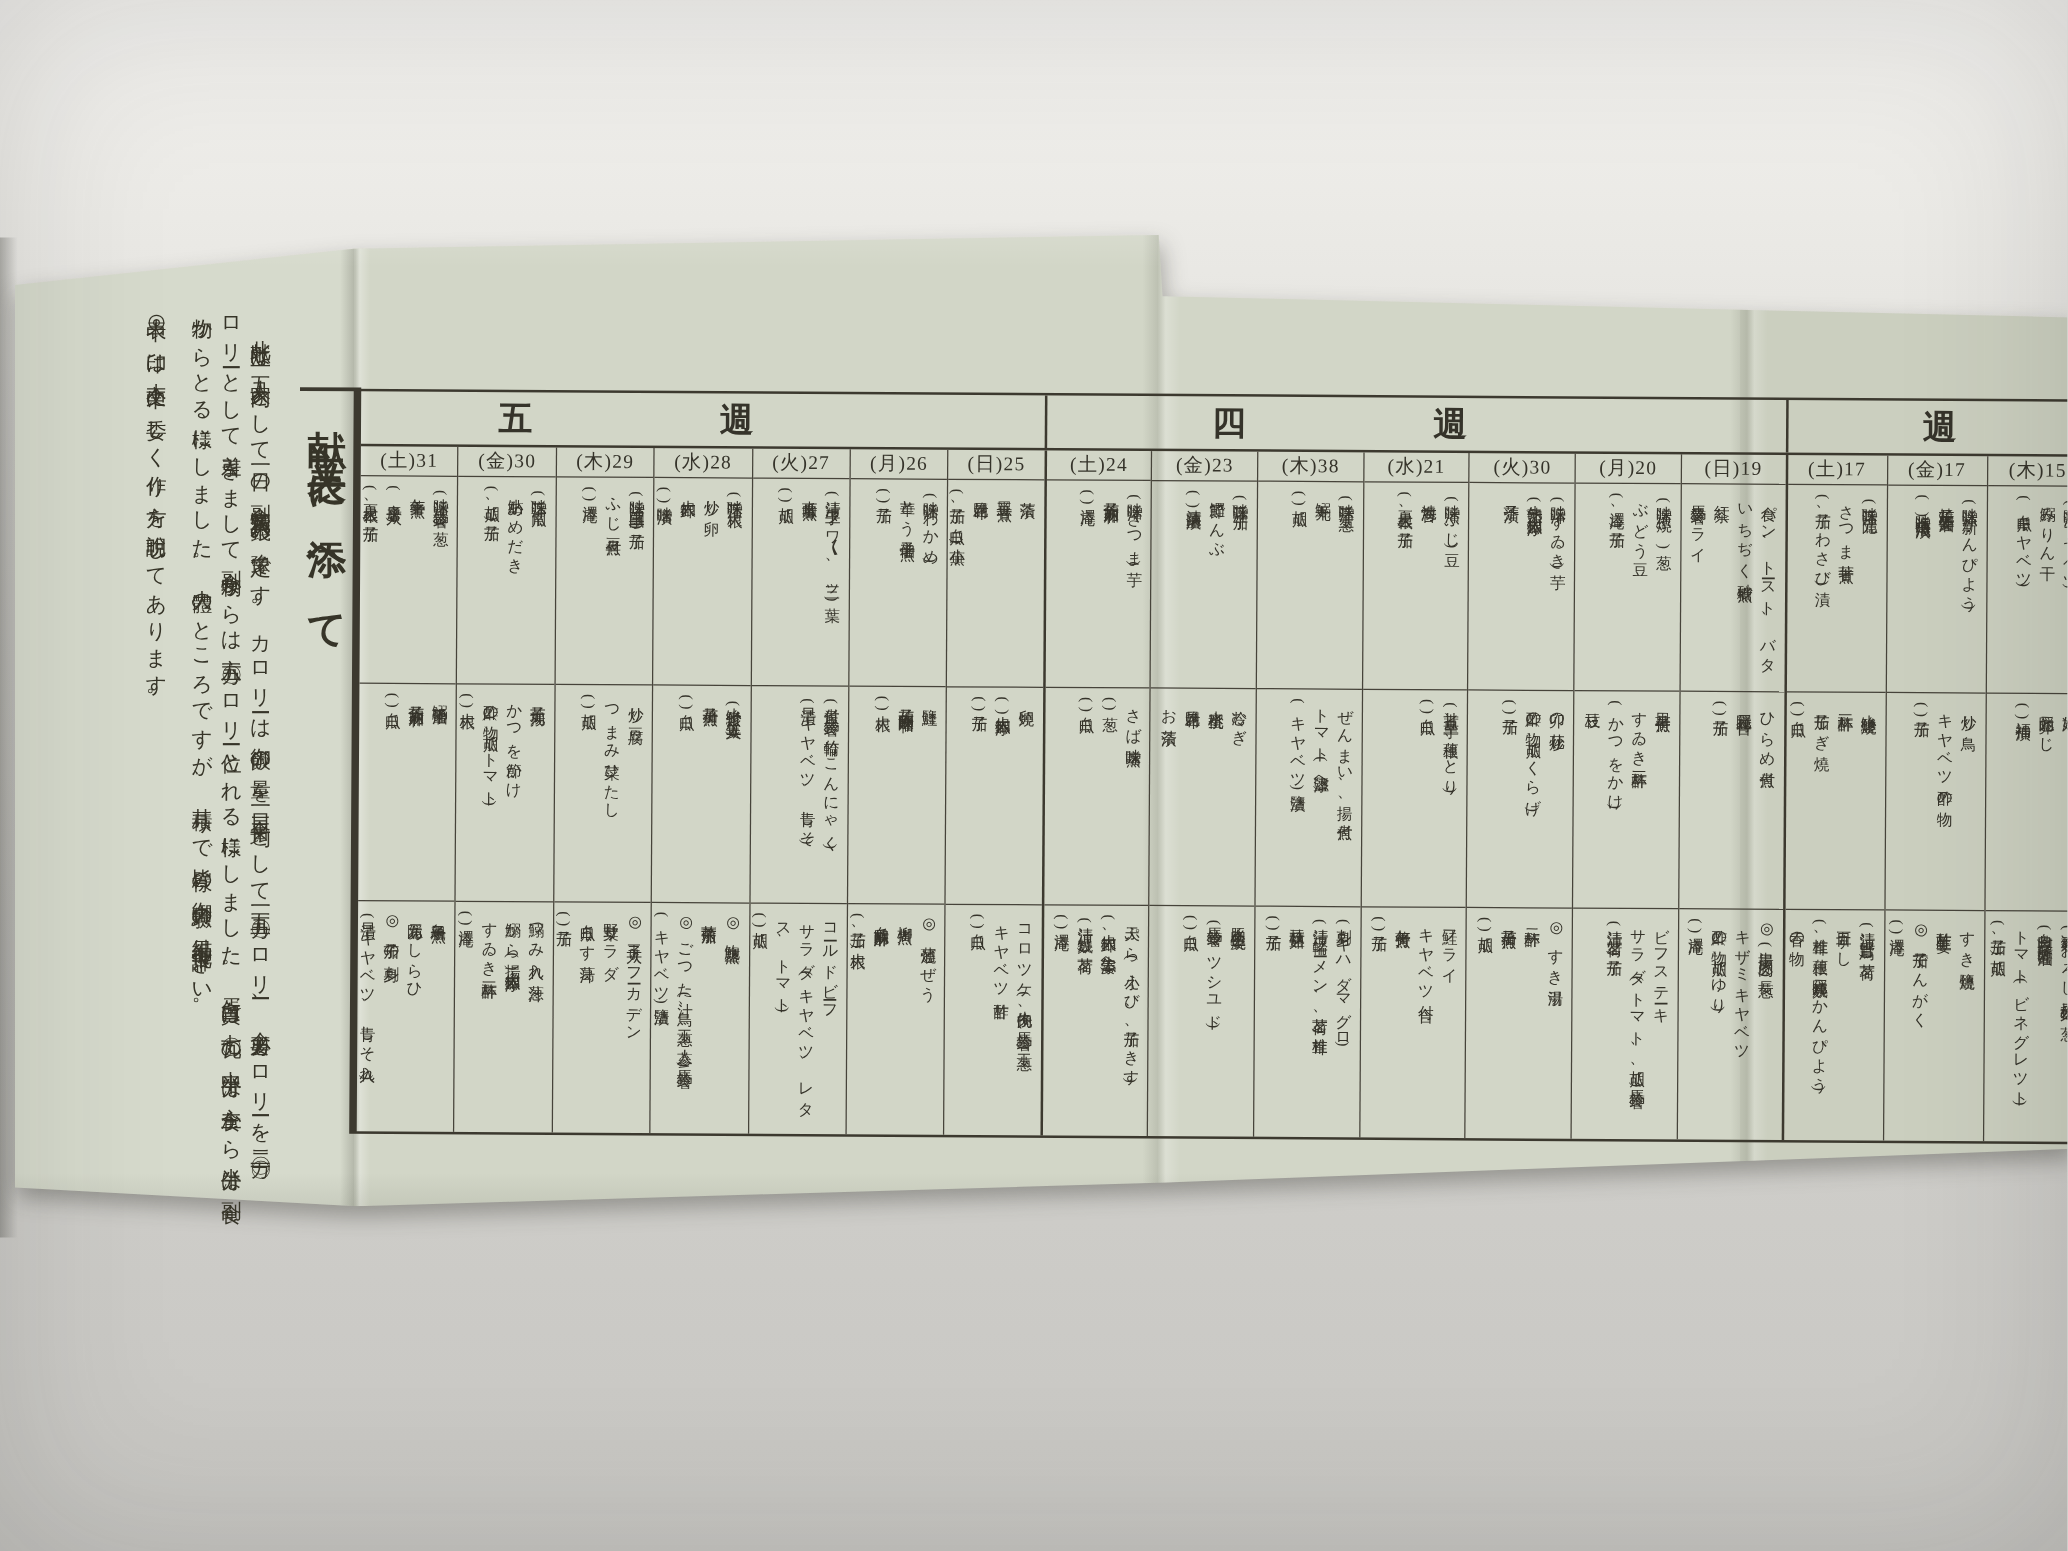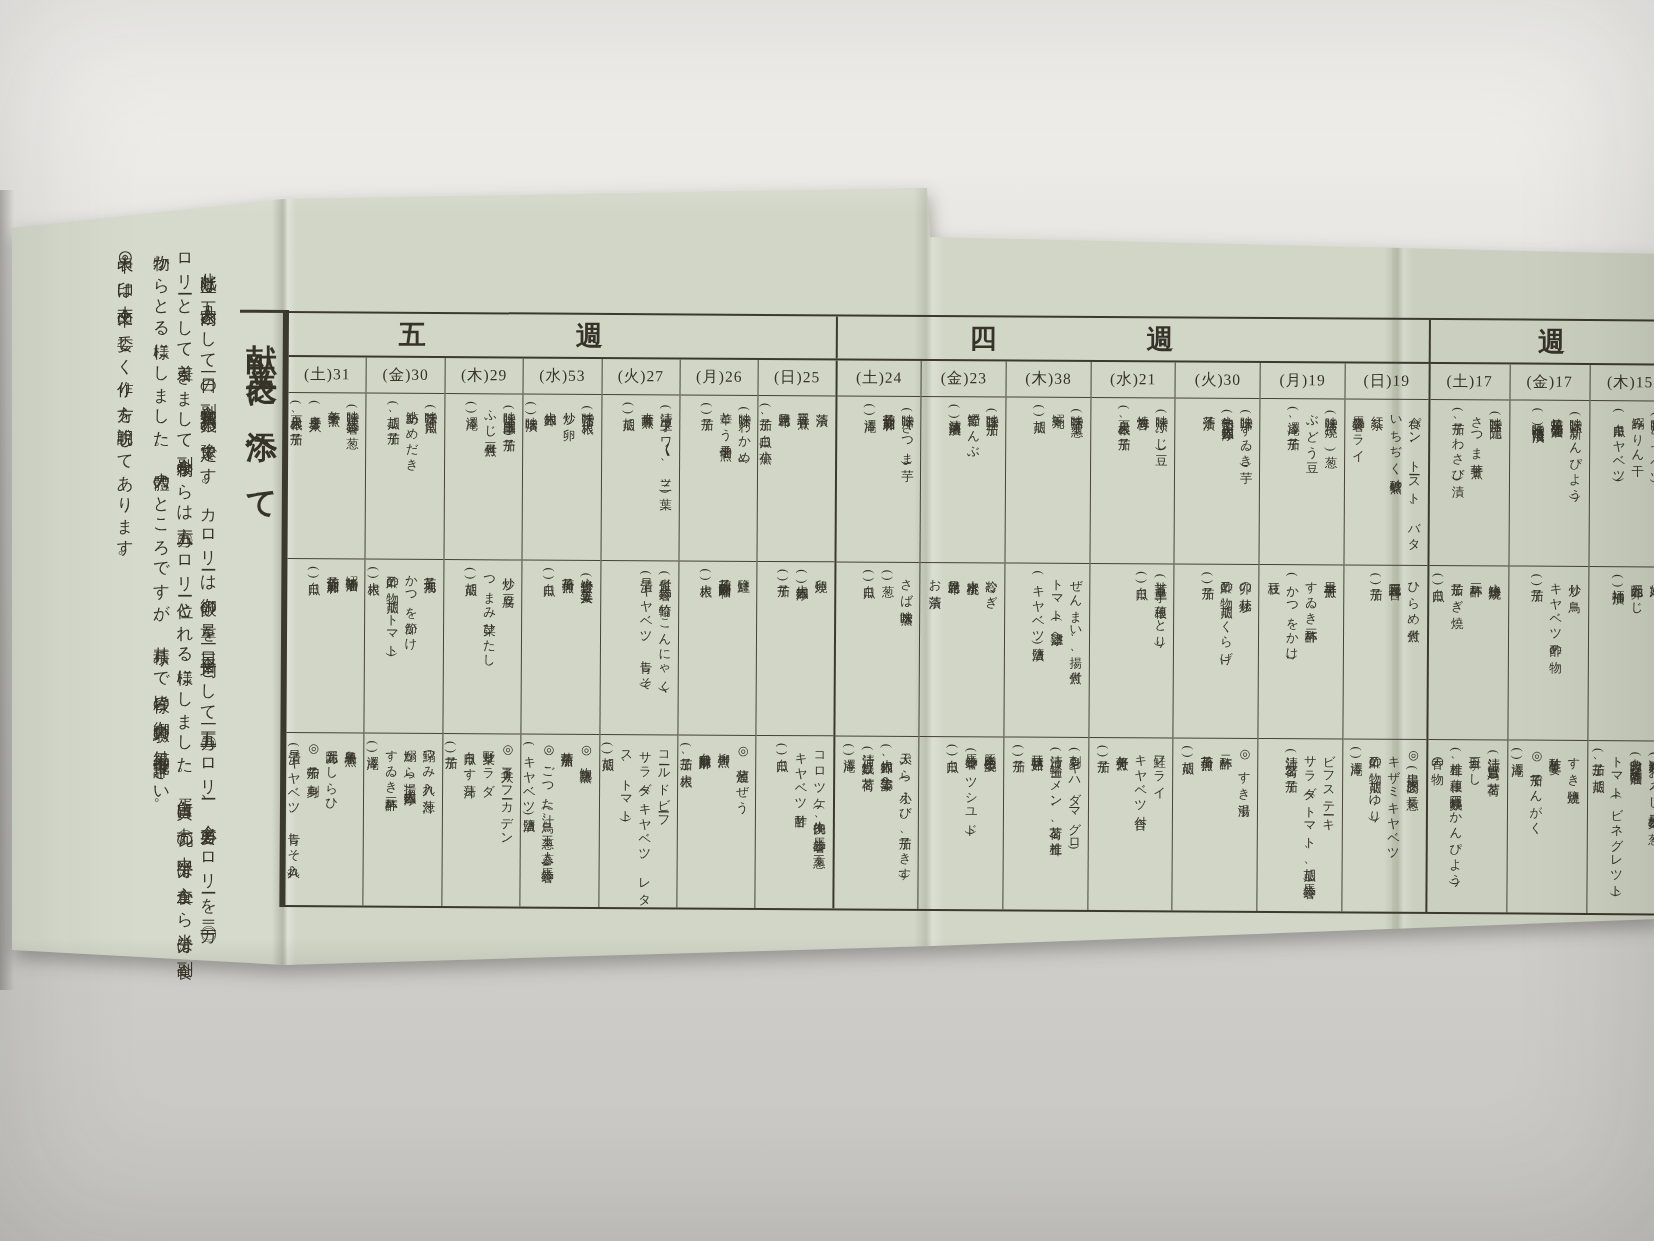--- a/index.html
+++ b/index.html
@@ -82,21 +82,21 @@
   .day-col{
     box-sizing:border-box;border-right:1.6px solid #46433a;
     display:flex;flex-direction:column;min-width:0;
   }
   .day-col:nth-child(-n+7){width:78.4px;}
   .day-col:nth-child(n+8):nth-child(-n+14){width:84.7px;}
   .day-col:nth-child(n+15){width:80px;}
   .day-col:nth-child(7),.day-col:nth-child(14){border-right-width:2.6px;border-right-color:#3c392f;}
   .day-col:last-child{border-right:none;}
   .date-cell{
-    height:36px;box-sizing:border-box;border-bottom:1.7px solid #46433a;
+    height:24px;box-sizing:border-box;border-bottom:1.7px solid #46433a;
     display:flex;align-items:center;justify-content:center;
     font-size:15.5px;letter-spacing:1px;
   }
   .meal-cell{
     box-sizing:border-box;overflow:hidden;
     writing-mode:vertical-rl;text-orientation:mixed;
     white-space:pre-line;
     font-size:12.5px;line-height:1.5;letter-spacing:1.2px;
     padding:7px 4px 4px 2px;
   }
@@ -184,21 +184,21 @@
           <div class="meal-cell m2">炒り豆腐
 つまみ菜ひたし
 (胡瓜)</div>
           <div class="meal-cell m3">◎玉子入りフーカデン
 野菜サラダ
 白瓜うす葛汁
 (茄子)</div>
         </div>
 
         <div class="day-col">
-          <div class="date-cell">(水)53</div>
+          <div class="date-cell">(水)28</div>
           <div class="meal-cell m1">味噌汁(大根)
 炒り卵
 大根卸
 (味噌漬)</div>
           <div class="meal-cell m2">小鯵煮付(生姜入り)
 茄子煮付
 (白瓜)</div>
           <div class="meal-cell m3">◎鮑鹽蒸
 茶煎茄子
 ◎ごつた汁(鳥、玉葱、人蔘、馬鈴薯)
@@ -308,21 +308,21 @@
           <div class="meal-cell m2">卯の花炒り
 酢の物(胡瓜、くらげ)
 (茄子)</div>
           <div class="meal-cell m3">◎すゞき湯引
 二杯酢
 茄子煮付
 (胡瓜)</div>
         </div>
 
         <div class="day-col">
-          <div class="date-cell">(月)19</div>
+          <div class="date-cell">(月)20</div>
           <div class="meal-cell m1">味噌汁(燒ふ、葱)
 ぶどう豆
 (澤庵、茄子)</div>
           <div class="meal-cell m2">里芋煮付
 すゐき三杯酢
 (かつをかけ)
 枝豆</div>
           <div class="meal-cell m3">ビフステーキ
 サラダ(トマト、胡瓜、馬鈴薯)
 清汁(茗荷、茄子)</div>

